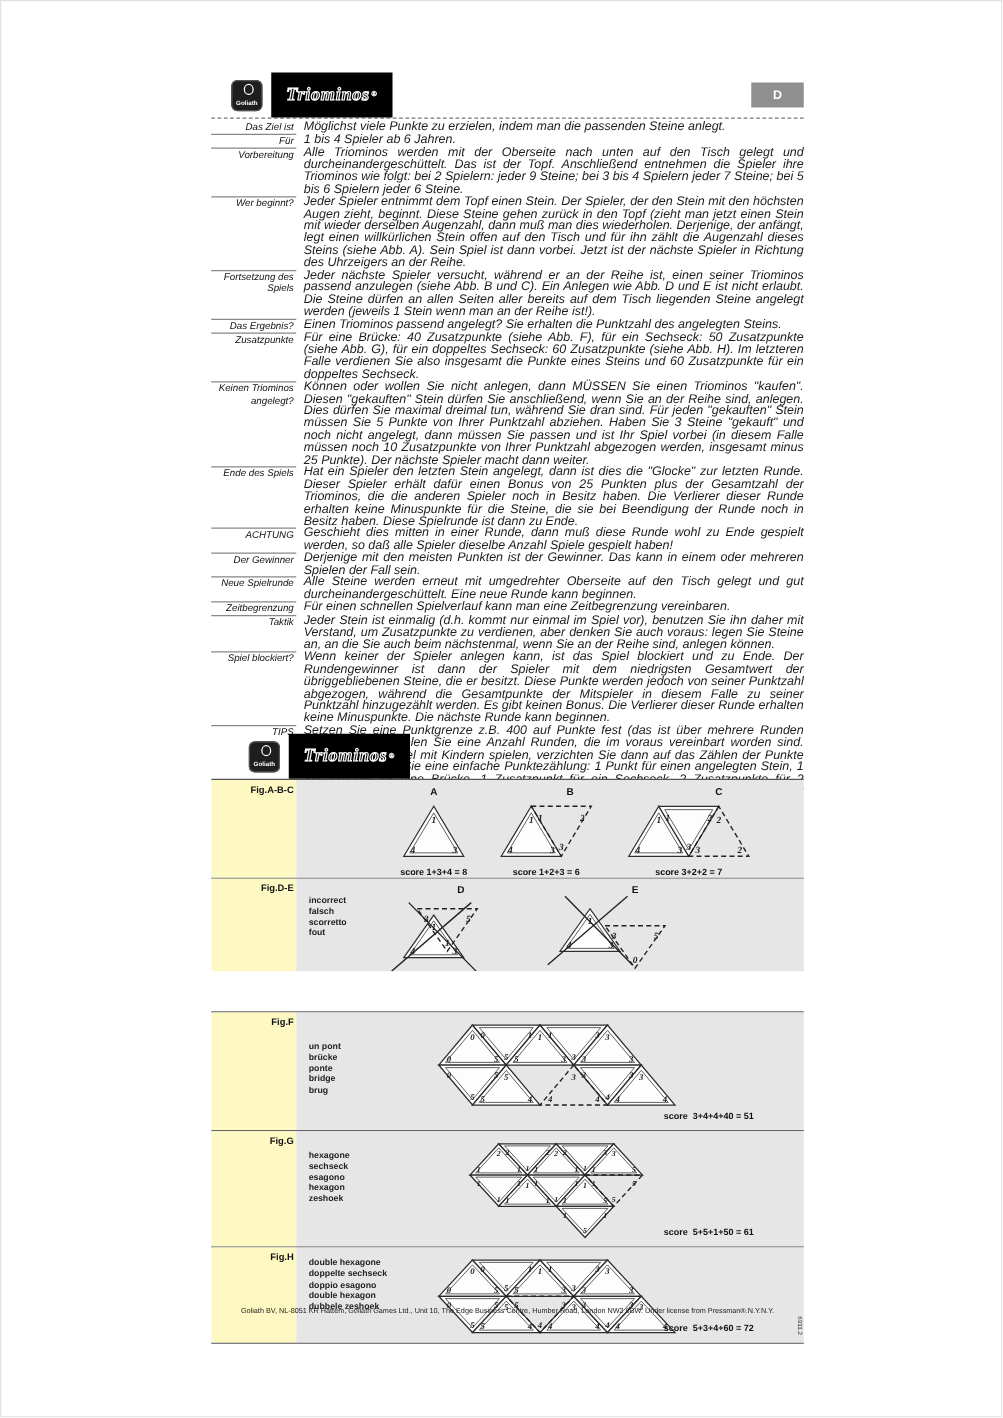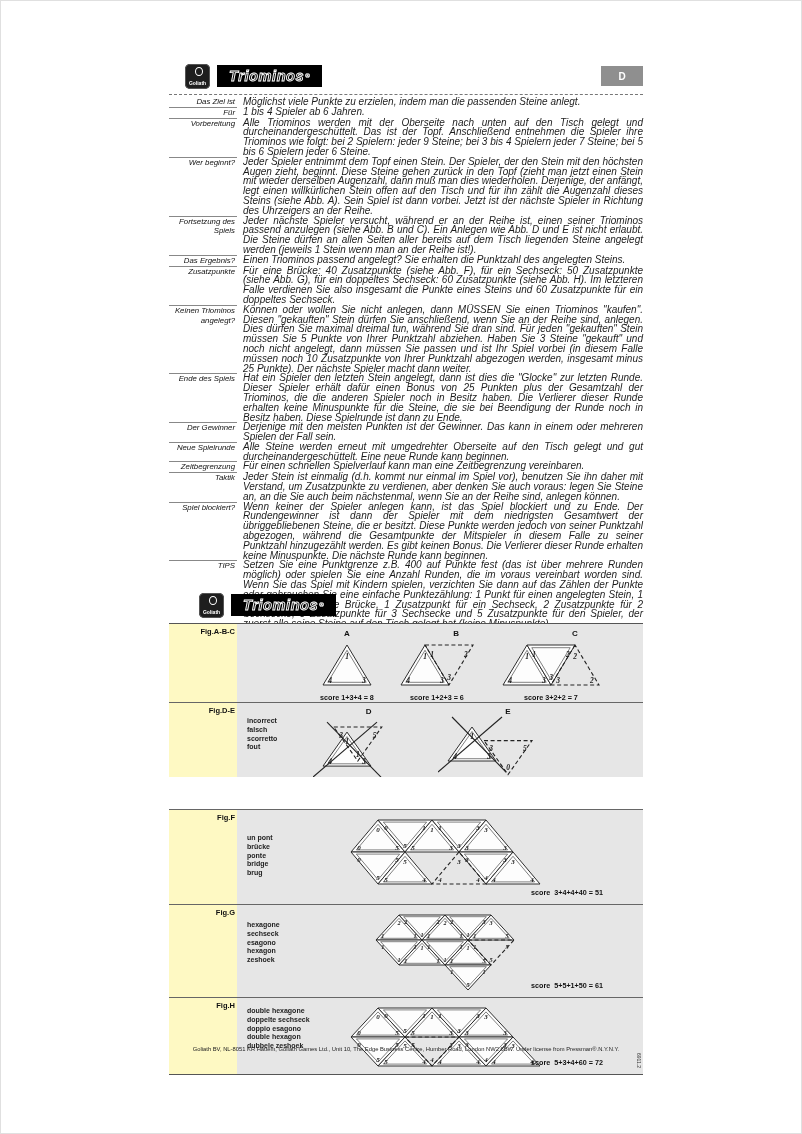--- a/index.html
+++ b/index.html
@@ -6,22 +6,22 @@
   .page{position:relative;width:802px;height:1134px;background:#fff;overflow:hidden;
         font-family:"Liberation Sans",sans-serif;border:1px solid #e0e0e0;box-sizing:border-box;}
   .sheet{position:absolute;left:168px;top:62px;width:474px;}
 
   
   .masthead{display:flex;align-items:center;height:26px;gap:7px;padding-left:16px;}
   .fig-masthead{display:flex;align-items:center;height:24px;gap:7px;margin-left:30px;}
   .goliath{width:25px;height:25px;background:#1e1e1e;border-radius:5px;position:relative;flex:0 0 auto;box-shadow:inset 0 0 0 1px #555;}
   .goliath .gdot{position:absolute;left:50%;top:3px;width:6px;height:7px;margin-left:-3px;border:1px solid #fff;border-radius:50%;}
   .goliath .gname{position:absolute;bottom:3px;width:100%;text-align:center;color:#fff;font-size:5px;font-weight:700;letter-spacing:0;}
-  .wordmark{height:22px;background:#000;display:flex;align-items:center;padding:0 12px;
-            font-style:italic;font-weight:700;font-size:14.5px;letter-spacing:.6px;color:#111;
+  .wordmark{height:36px;background:#000;display:flex;align-items:center;padding:0 12px;
+            font-style:italic;font-weight:700;font-size:14.5px;letter-spacing:.6px;color:#111;font-family:Liberation Serif, serif;
             -webkit-text-stroke:.9px #fff;}
   .wordmark sup{font-size:6px;margin-left:1px;-webkit-text-stroke:.4px #fff;}
   .badge-d{margin-left:auto;width:42px;height:20px;background:#8f8f8f;color:#fff;font-weight:700;
            font-size:10px;display:flex;align-items:center;justify-content:center;}
 
   
   .rules{margin-top:5px;border-top:1px dashed #777;padding-top:2px;font-style:italic;}
   .rule-row{display:grid;grid-template-columns:68px 1fr;column-gap:6px;}
   .rule-lbl{text-align:right;font-size:7.8px;line-height:9.8px;color:#111;border-top:1px solid #888;padding-right:2px;}
   .rule-row:first-child .rule-lbl{border-top:none;}
@@ -101,20 +101,24 @@
           <div class="rule-lbl">Zusatzpunkte</div>
           <div class="rule-txt">Für eine Brücke: 40 Zusatzpunkte (siehe Abb. F), für ein Sechseck: 50 Zusatzpunkte (siehe Abb. G), für ein doppeltes Sechseck: 60 Zusatzpunkte (siehe Abb. H). Im letzteren Falle verdienen Sie also insgesamt die Punkte eines Steins und 60 Zusatzpunkte für ein doppeltes Sechseck.</div>
         </div>
         <div class="rule-row">
           <div class="rule-lbl">Keinen Triominos angelegt?</div>
           <div class="rule-txt">Können oder wollen Sie nicht anlegen, dann MÜSSEN Sie einen Triominos "kaufen". Diesen "gekauften" Stein dürfen Sie anschließend, wenn Sie an der Reihe sind, anlegen. Dies dürfen Sie maximal dreimal tun, während Sie dran sind. Für jeden "gekauften" Stein müssen Sie 5 Punkte von Ihrer Punktzahl abziehen. Haben Sie 3 Steine "gekauft" und noch nicht angelegt, dann müssen Sie passen und ist Ihr Spiel vorbei (in diesem Falle müssen noch 10 Zusatzpunkte von Ihrer Punktzahl abgezogen werden, insgesamt minus 25 Punkte). Der nächste Spieler macht dann weiter.</div>
         </div>
         <div class="rule-row">
           <div class="rule-lbl">Ende des Spiels</div>
           <div class="rule-txt">Hat ein Spieler den letzten Stein angelegt, dann ist dies die "Glocke" zur letzten Runde. Dieser Spieler erhält dafür einen Bonus von 25 Punkten plus der Gesamtzahl der Triominos, die die anderen Spieler noch in Besitz haben. Die Verlierer dieser Runde erhalten keine Minuspunkte für die Steine, die sie bei Beendigung der Runde noch in Besitz haben. Diese Spielrunde ist dann zu Ende.</div>
+        </div>
+        <div class="rule-row">
+          <div class="rule-lbl">ACHTUNG</div>
+          <div class="rule-txt">Geschieht dies mitten in einer Runde, dann muß diese Runde wohl zu Ende gespielt werden, so daß alle Spieler dieselbe Anzahl Spiele gespielt haben!</div>
         </div>
         <div class="rule-row">
           <div class="rule-lbl">Der Gewinner</div>
           <div class="rule-txt">Derjenige mit den meisten Punkten ist der Gewinner. Das kann in einem oder mehreren Spielen der Fall sein.</div>
         </div>
         <div class="rule-row">
           <div class="rule-lbl">Neue Spielrunde</div>
           <div class="rule-txt">Alle Steine werden erneut mit umgedrehter Oberseite auf den Tisch gelegt und gut durcheinandergeschüttelt. Eine neue Runde kann beginnen.</div>
         </div>
         <div class="rule-row">

